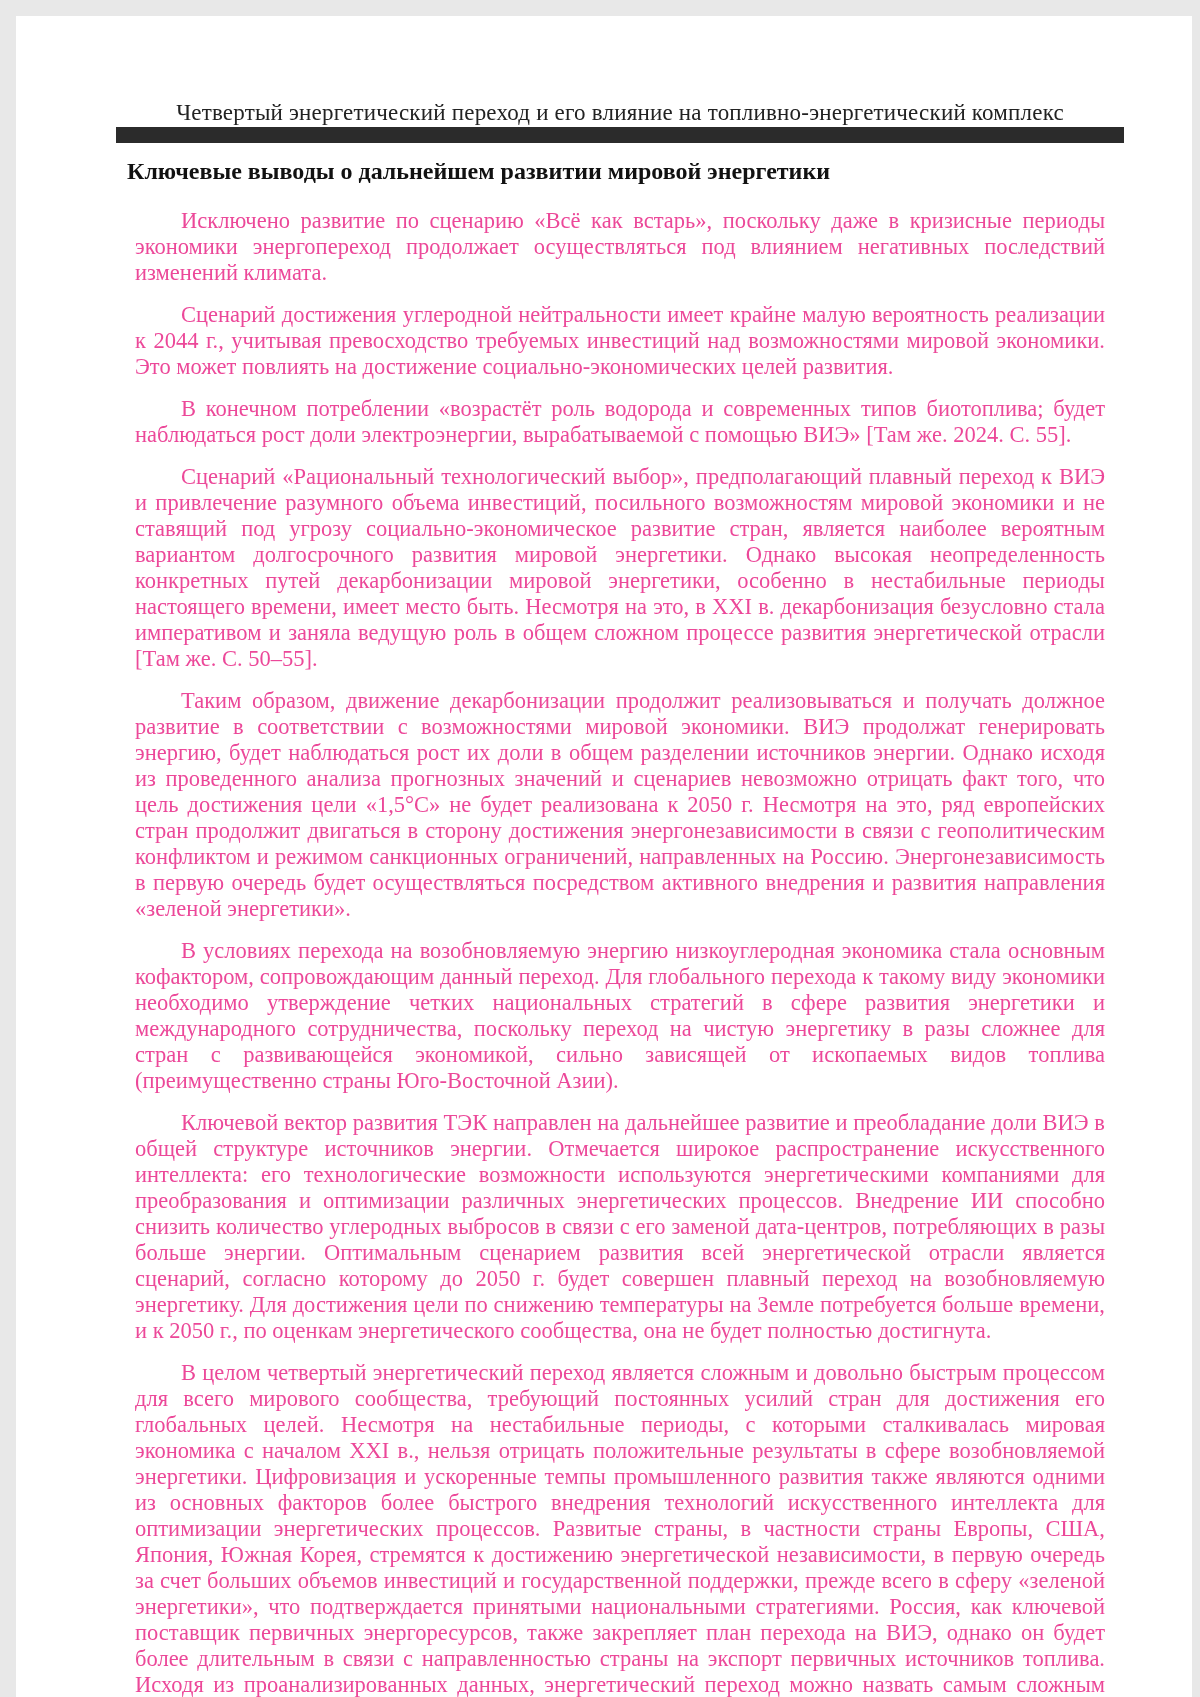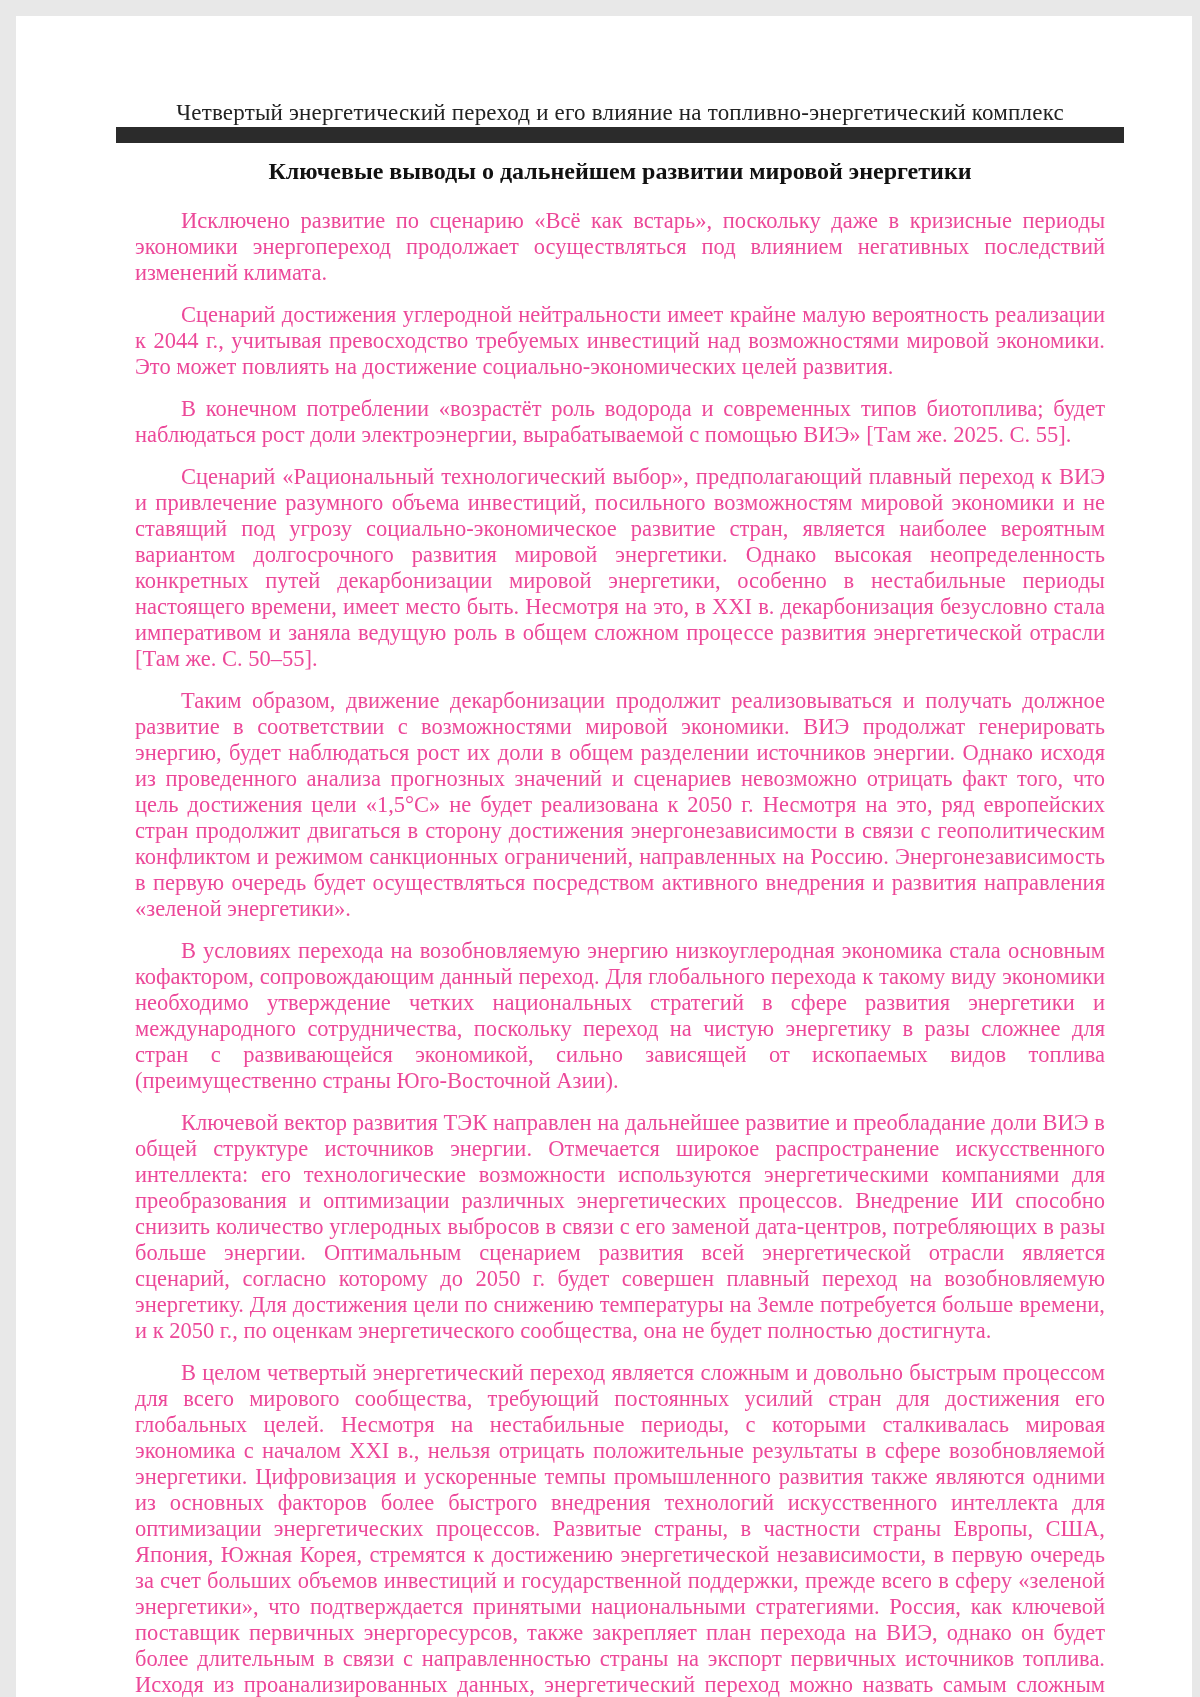--- a/index.html
+++ b/index.html
@@ -29,21 +29,21 @@
     left: 100px;
     width: 1008px;
     height: 4px;
     background: #2b2b2b;
   }
   .section-title {
     position: absolute;
     top: 134px;
     left: 103px;
     width: 1002px;
-    text-align: center;
+    text-align: left;
     font-size: 24px;
     font-weight: bold;
     color: #111;
   }
   .body-text {
     position: absolute;
     top: 176px;
     left: 103px;
     width: 1002px;
     font-size: 22.5px;
@@ -81,21 +81,21 @@
 
   <div class="running-head">Четвертый энергетический переход и его влияние на топливно-энергетический комплекс</div>
 
   <div class="header-rule" style="background: rgb(43, 43, 43);"></div>
 
   <h1 class="section-title">Ключевые выводы о дальнейшем развитии мировой энергетики</h1>
 
   <div class="body-text" lang="ru">
     <p>Исключено развитие по сценарию «Всё как встарь», поскольку даже в кризисные периоды экономики энергопереход продолжает осуществляться под влиянием негативных последствий изменений климата.</p>
     <p>Сценарий достижения углеродной нейтральности имеет крайне малую вероятность реализации к 2044 г., учитывая превосходство требуемых инвестиций над возможностями мировой экономики. Это может повлиять на достижение социально-экономических целей развития.</p>
-    <p>В конечном потреблении «возрастёт роль водорода и современных типов биотоплива; будет наблюдаться рост доли электроэнергии, вырабатываемой с помощью ВИЭ» [Там же. 2025. С. 55].</p>
+    <p>В конечном потреблении «возрастёт роль водорода и современных типов биотоплива; будет наблюдаться рост доли электроэнергии, вырабатываемой с помощью ВИЭ» [Там же. 2024. С. 55].</p>
     <p>Сценарий «Рациональный технологический выбор», предполагающий плавный переход к ВИЭ и привлечение разумного объема инвестиций, посильного возможностям мировой экономики и не ставящий под угрозу социально-экономическое развитие стран, является наиболее вероятным вариантом долгосрочного развития мировой энергетики. Однако высокая неопределенность конкретных путей декарбонизации мировой энергетики, особенно в нестабильные периоды настоящего времени, имеет место быть. Несмотря на это, в XXI в. декарбонизация безусловно стала императивом и заняла ведущую роль в общем сложном процессе развития энергетической отрасли [Там же. С. 50–55].</p>
     <p>Таким образом, движение декарбонизации продолжит реализовываться и получать должное развитие в соответствии с возможностями мировой экономики. ВИЭ продолжат генерировать энергию, будет наблюдаться рост их доли в общем разделении источников энергии. Однако исходя из проведенного анализа прогнозных значений и сценариев невозможно отрицать факт того, что цель достижения цели «1,5°С» не будет реализована к 2050 г. Несмотря на это, ряд европейских стран продолжит двигаться в сторону достижения энергонезависимости в связи с геополитическим конфликтом и режимом санкционных ограничений, направленных на Россию. Энергонезависимость в первую очередь будет осуществляться посредством активного внедрения и развития направления «зеленой энергетики».</p>
     <p>В условиях перехода на возобновляемую энергию низкоуглеродная экономика стала основным кофактором, сопровождающим данный переход. Для глобального перехода к такому виду экономики необходимо утверждение четких национальных стратегий в сфере развития энергетики и международного сотрудничества, поскольку переход на чистую энергетику в разы сложнее для стран с развивающейся экономикой, сильно зависящей от ископаемых видов топлива (преимущественно страны Юго-Восточной Азии).</p>
     <p>Ключевой вектор развития ТЭК направлен на дальнейшее развитие и преобладание доли ВИЭ в общей структуре источников энергии. Отмечается широкое распространение искусственного интеллекта: его технологические возможности используются энергетическими компаниями для преобразования и оптимизации различных энергетических процессов. Внедрение ИИ способно снизить количество углеродных выбросов в связи с его заменой дата-центров, потребляющих в разы больше энергии. Оптимальным сценарием развития всей энергетической отрасли является сценарий, согласно которому до 2050 г. будет совершен плавный переход на возобновляемую энергетику. Для достижения цели по снижению температуры на Земле потребуется больше времени, и к 2050 г., по оценкам энергетического сообщества, она не будет полностью достигнута.</p>
     <p>В целом четвертый энергетический переход является сложным и довольно быстрым процессом для всего мирового сообщества, требующий постоянных усилий стран для достижения его глобальных целей. Несмотря на нестабильные периоды, с которыми сталкивалась мировая экономика с началом XXI в., нельзя отрицать положительные результаты в сфере возобновляемой энергетики. Цифровизация и ускоренные темпы промышленного развития также являются одними из основных факторов более быстрого внедрения технологий искусственного интеллекта для оптимизации энергетических процессов. Развитые страны, в частности страны Европы, США, Япония, Южная Корея, стремятся к достижению энергетической независимости, в первую очередь за счет больших объемов инвестиций и государственной поддержки, прежде всего в сферу «зеленой энергетики», что подтверждается принятыми национальными стратегиями. Россия, как ключевой поставщик первичных энергоресурсов, также закрепляет план перехода на ВИЭ, однако он будет более длительным в связи с направленностью страны на экспорт первичных источников топлива. Исходя из проанализированных данных, энергетический переход можно назвать самым сложным процессом энергетической отрасли, который требует колоссального усилия стран отойти от многолетней модели развития национальной энергетики и совершить качественно новые изменения для поддержания оптимального состояния всей планеты.</p>
   </div>
 
   <div class="bookmark-tab" style="background: rgb(109, 47, 101);"></div>
 
 

